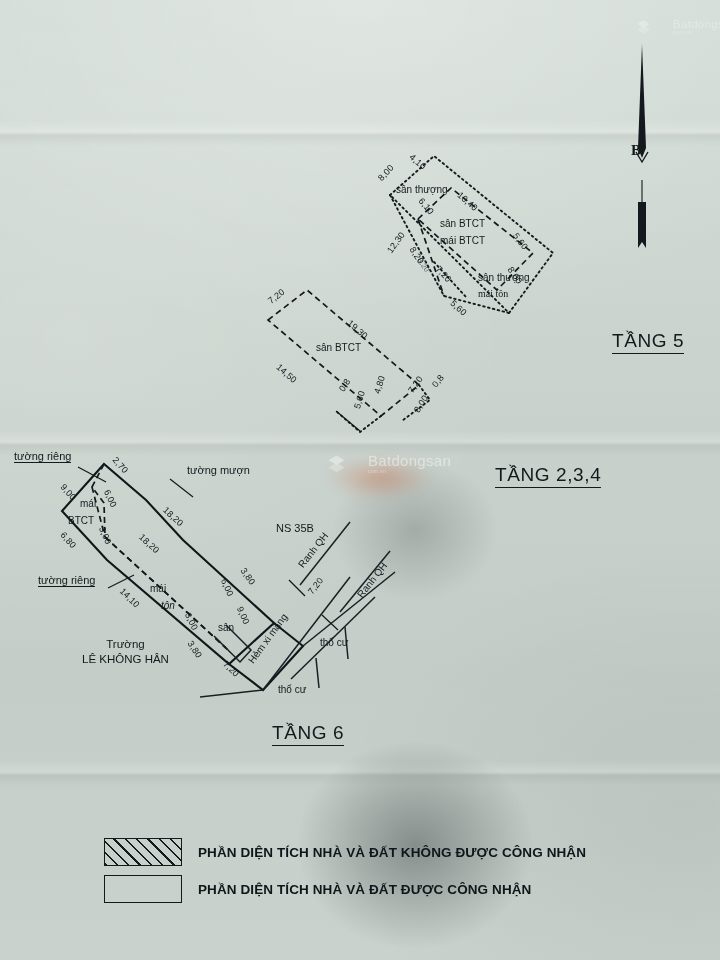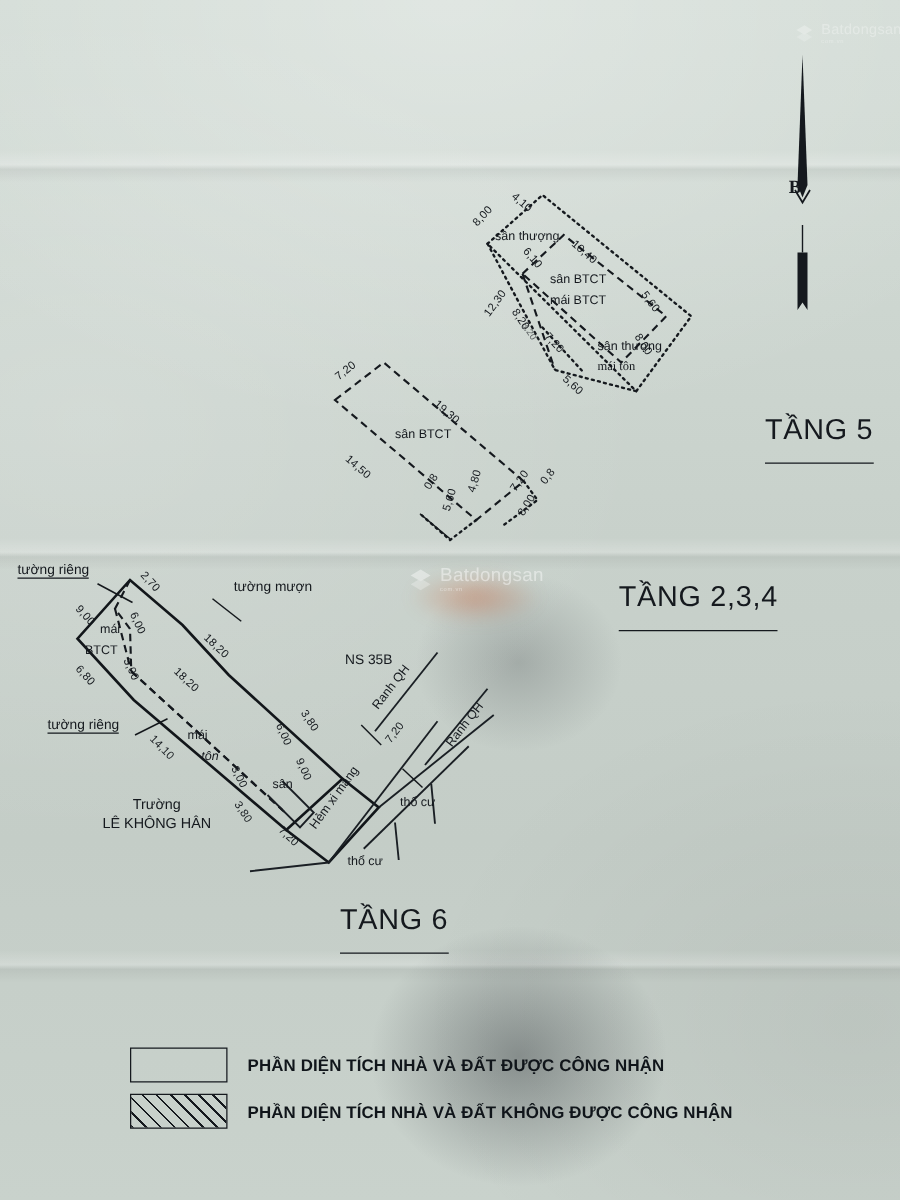--- a/index.html
+++ b/index.html
@@ -44,32 +44,32 @@
   .solid{fill:none;stroke:#12161a;stroke-width:2.1;}
   .solid-thin{fill:none;stroke:#1a1f24;stroke-width:1.5;}
   .dashed{fill:none;stroke:#15191e;stroke-width:1.7;stroke-dasharray:6 4;}
   .dotted{fill:none;stroke:#15191e;stroke-width:1.9;stroke-dasharray:1.6 3.4;stroke-linecap:round;}
   .lead{fill:none;stroke:#14181c;stroke-width:1.2;}
   
   .t{position:absolute;color:#15191e;white-space:nowrap;font-family:"Liberation Sans",sans-serif;}
   .dim{font-size:9px;letter-spacing:.2px;}
   .note{font-size:11px;}
   .note-sm{font-size:10px;}
-  .floor-label{font-size:23px;letter-spacing:.6px;border-bottom:1.6px solid #15191e;padding-bottom:13px;}
+  .floor-label{font-size:19px;letter-spacing:.6px;border-bottom:1.6px solid #15191e;padding-bottom:1px;}
   .school{font-size:11.5px;line-height:15px;text-align:center;}
   
   #legend{position:absolute;left:104px;top:838px;width:560px;}
   .legend-row{display:flex;align-items:center;gap:16px;margin-bottom:9px;}
   .swatch{width:76px;height:26px;border:1.6px solid #15191e;background:transparent;flex:none;}
   .swatch.hatch{
     background-image:repeating-linear-gradient(45deg,#15191e 0 1.5px,transparent 1.5px 8px);
   }
   .legend-text{font-size:13.5px;font-weight:bold;color:#10151a;letter-spacing:.1px;}
   
-  .wm{position:absolute;display:flex;align-items:center;gap:6px;opacity:.30;pointer-events:none;justify-content:center;}
+  .wm{position:absolute;display:flex;align-items:center;gap:22px;opacity:.30;pointer-events:none;justify-content:center;}
   .wm .mark{width:15px;height:15px;flex:none;}
   .wm .wm-txt{font-size:11.5px;color:#ffffff;letter-spacing:.3px;}
   .wm .wm-sub{font-size:4.6px;color:#ffffff;letter-spacing:.6px;}
   .wm-center{opacity:.45;}
   .wm-center .wm-txt{font-size:15px;}
   .wm-center .mark{width:19px;height:19px;}
   
   #compass{position:absolute;left:627px;top:40px;width:30px;height:210px;}
 </style>
 </head>
@@ -218,26 +218,26 @@
 <div class="t dim" style="left:228px;top:577px;transform:rotate(66deg);transform-origin:left top;">6,00</div>
 <div class="t dim" style="left:194px;top:639px;transform:rotate(57deg);transform-origin:left top;">3,80</div>
 <div class="t dim" style="left:244px;top:605px;transform:rotate(66deg);transform-origin:left top;">9,00</div>
 <div class="t dim" style="left:228px;top:659px;transform:rotate(44deg);transform-origin:left top;">7,20</div>
 <div class="t dim" style="left:306px;top:590px;transform:rotate(-52deg);transform-origin:left top;">7,20</div>
 
 <div class="t floor-label" style="left:272px;top:722px;">TẦNG 6</div>
 
 <div id="legend">
   <div class="legend-row">
+    <div class="swatch hatch"></div>
+    <div class="legend-text">PHẦN DIỆN TÍCH NHÀ VÀ ĐẤT KHÔNG ĐƯỢC CÔNG NHẬN</div>
+  </div>
+  <div class="legend-row">
     <div class="swatch"></div>
     <div class="legend-text">PHẦN DIỆN TÍCH NHÀ VÀ ĐẤT ĐƯỢC CÔNG NHẬN</div>
-  </div>
-  <div class="legend-row">
-    <div class="swatch hatch"></div>
-    <div class="legend-text">PHẦN DIỆN TÍCH NHÀ VÀ ĐẤT KHÔNG ĐƯỢC CÔNG NHẬN</div>
   </div>
 </div>
 
 <div class="wm" style="left:636px;top:18px;">
   <svg class="mark" viewBox="0 0 24 24">
     <path d="M12 2 L22 8 L12 14 L2 8 Z" fill="#ffffff" opacity=".9"></path>
     <path d="M12 11 L22 17 L12 23 L2 17 Z" fill="#ffffff" opacity=".6"></path>
   </svg>
   <div>
     <div class="wm-txt">Batdongsan</div>

